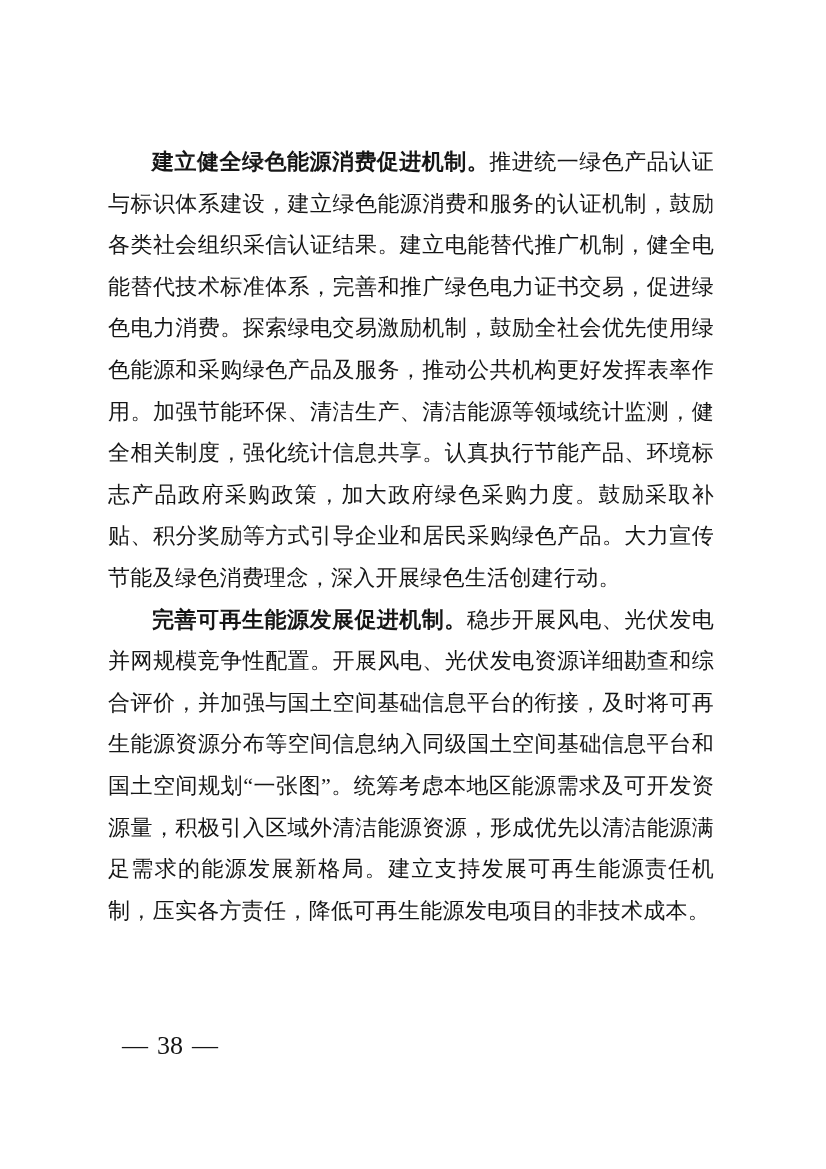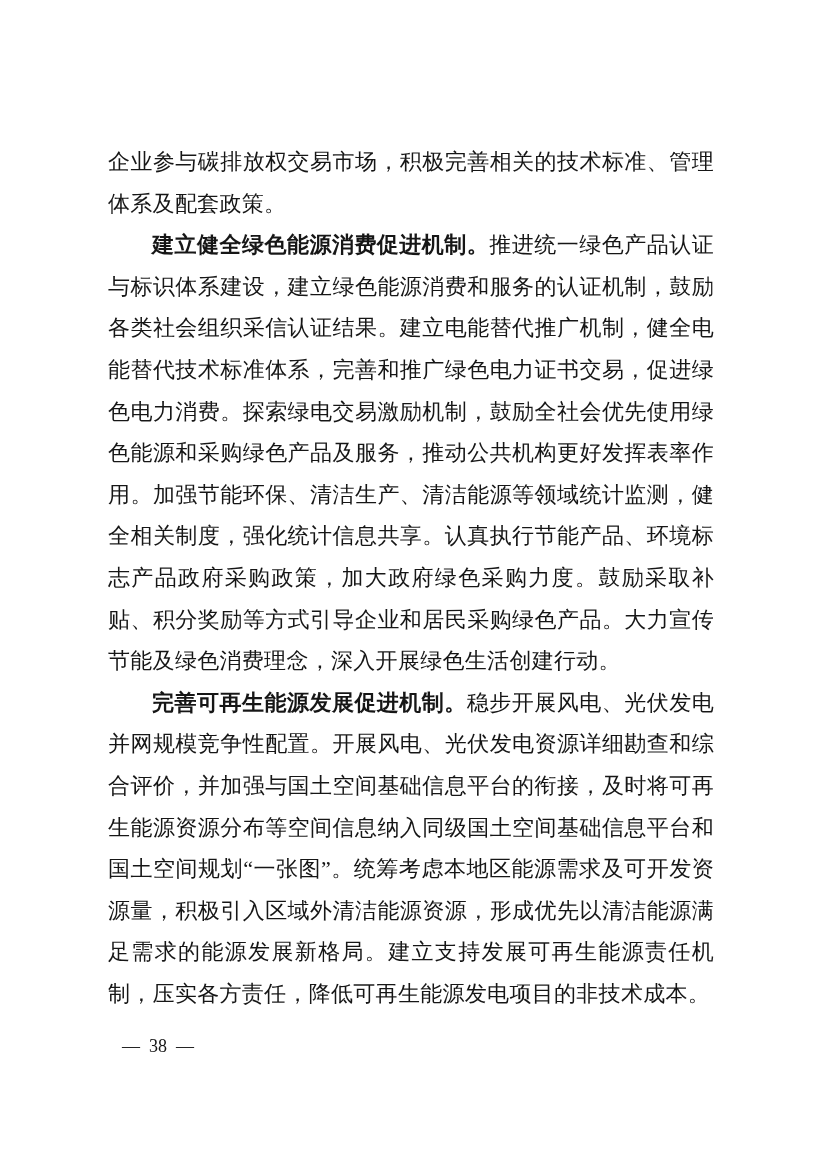--- a/index.html
+++ b/index.html
@@ -38,32 +38,31 @@
     font-weight: bold;
     font-family: "Liberation Sans", "Liberation Serif", sans-serif;
   }
   .body-text {
     font-weight: normal;
   }
   .footer {
     position: absolute;
     left: 122px;
     top: 1032px;
-    font-size: 18px;
+    font-size: 26px;
     line-height: 28px;
     color: #161616;
     white-space: nowrap;
   }
   .footer .num {
     margin: 0 9px;
   }
 </style>
 </head>
 <body>
 
 <div class="page">
   <div class="content" id="content">
-      <p><span class="body-text">企业参与碳排放权交易市场，积极完善相关的技术标准、管理体系及配套政策。</span></p>
       <p class="indent"><span class="lead">建立健全绿色能源消费促进机制。</span><span class="body-text">推进统一绿色产品认证与标识体系建设，建立绿色能源消费和服务的认证机制，鼓励各类社会组织采信认证结果。建立电能替代推广机制，健全电能替代技术标准体系，完善和推广绿色电力证书交易，促进绿色电力消费。探索绿电交易激励机制，鼓励全社会优先使用绿色能源和采购绿色产品及服务，推动公共机构更好发挥表率作用。加强节能环保、清洁生产、清洁能源等领域统计监测，健全相关制度，强化统计信息共享。认真执行节能产品、环境标志产品政府采购政策，加大政府绿色采购力度。鼓励采取补贴、积分奖励等方式引导企业和居民采购绿色产品。大力宣传节能及绿色消费理念，深入开展绿色生活创建行动。</span></p>
       <p class="indent"><span class="lead">完善可再生能源发展促进机制。</span><span class="body-text">稳步开展风电、光伏发电并网规模竞争性配置。开展风电、光伏发电资源详细勘查和综合评价，并加强与国土空间基础信息平台的衔接，及时将可再生能源资源分布等空间信息纳入同级国土空间基础信息平台和国土空间规划“一张图”。统筹考虑本地区能源需求及可开发资源量，积极引入区域外清洁能源资源，形成优先以清洁能源满足需求的能源发展新格局。建立支持发展可再生能源责任机制，压实各方责任，降低可再生能源发电项目的非技术成本。</span></p>
     </div>
   <div class="footer"><span>—</span><span class="num">38</span><span>—</span></div>
 </div>
 
 </body></html>

